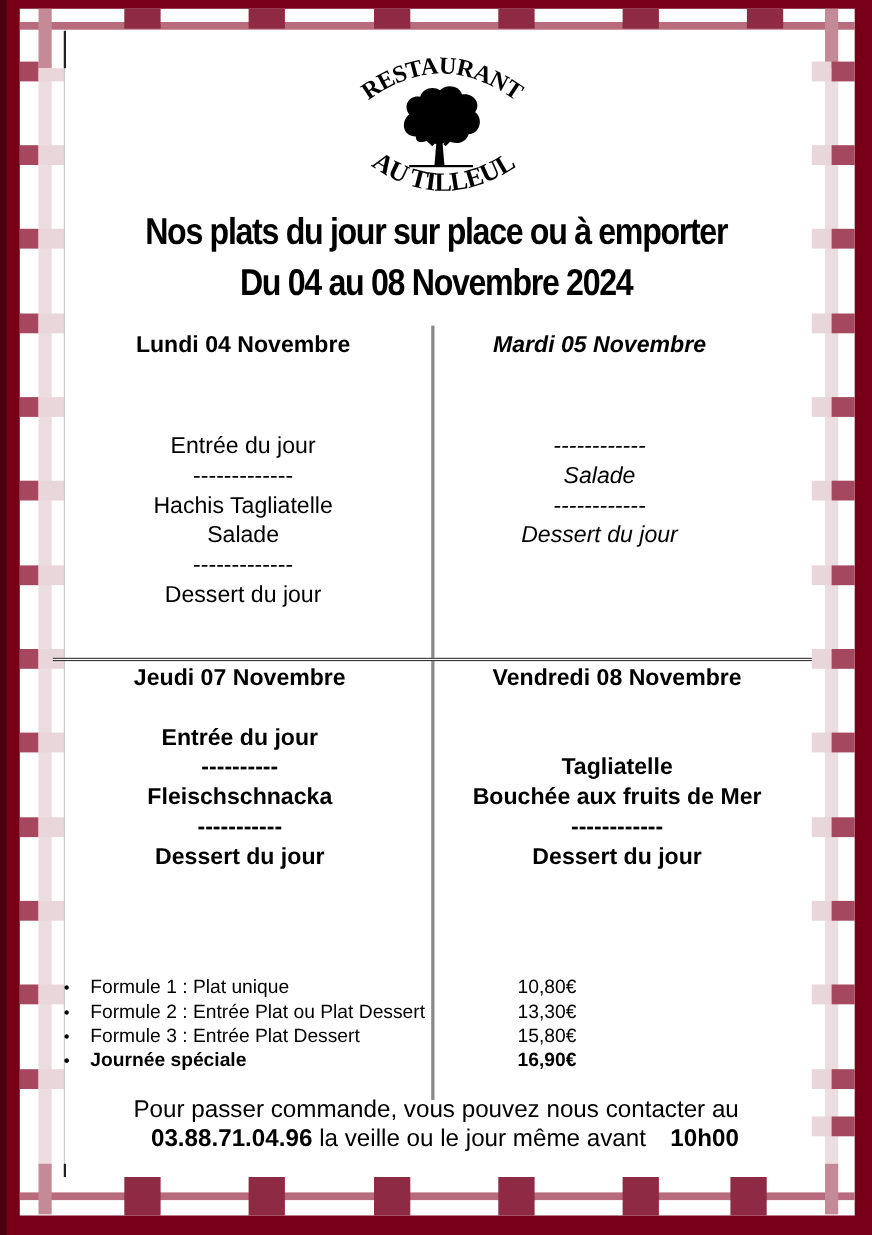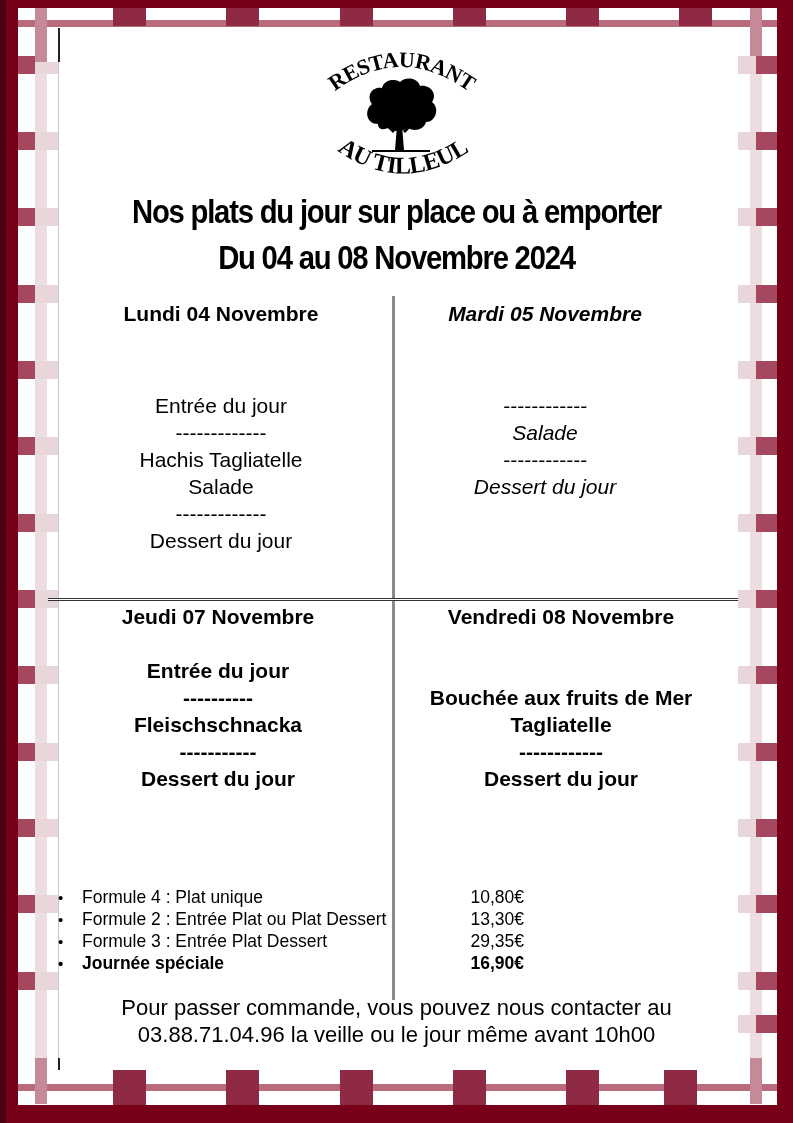--- a/index.html
+++ b/index.html
@@ -69,21 +69,21 @@
     .bullet { width: 24px; padding-left: 0; font-size: 15px; }
     .formula-label { width: 378px; }
     .formula-price { width: 64px; text-align: right; }
     .formula-row.special { font-weight: bold; }
 
     
     .contact {
       position: absolute; left: 0; width: 793px; top: 994px; text-align: center;
       font-size: 22px; line-height: 27px;
     }
-    .contact b { font-weight: normal; }
+    .contact b { font-weight: bold; margin-left: 16px; }
   </style>
 </head>
 <body>
 
 <div class="frame-outer"></div>
 
 <div class="band-h" style="left:18px; top:20px; width:759px;"></div>
 
 <div class="band-h" style="left:18px; top:1084px; width:759px;"></div>
 
@@ -223,41 +223,41 @@
   <div class="dish">Entrée du jour</div>
   <div class="sep" style="font-weight:bold">----------</div>
   <div class="dish">Fleischschnacka</div>
   <div class="sep" style="font-weight:bold">-----------</div>
   <div class="dish">Dessert du jour</div>
 </div>
 
 <div class="cell cell-vendredi bold">
   <div class="day-title">Vendredi 08 Novembre</div>
   <div style="height:53px"></div>
+  <div class="dish">Tagliatelle</div>
   <div class="dish">Bouchée aux fruits de Mer</div>
-  <div class="dish">Tagliatelle</div>
   <div class="sep" style="font-weight:bold">------------</div>
   <div class="dish">Dessert du jour</div>
 </div>
 
 <div class="formulas">
   <div class="formula-row">
     <span class="bullet">•</span>
-    <span class="formula-label">Formule 4 : Plat unique</span>
+    <span class="formula-label">Formule 1 : Plat unique</span>
     <span class="formula-price">10,80€</span>
   </div>
   <div class="formula-row">
     <span class="bullet">•</span>
     <span class="formula-label">Formule 2 : Entrée Plat ou Plat Dessert</span>
     <span class="formula-price">13,30€</span>
   </div>
   <div class="formula-row">
     <span class="bullet">•</span>
     <span class="formula-label">Formule 3 : Entrée Plat Dessert</span>
-    <span class="formula-price">29,35€</span>
+    <span class="formula-price">15,80€</span>
   </div>
   <div class="formula-row special">
     <span class="bullet">•</span>
     <span class="formula-label">Journée spéciale</span>
     <span class="formula-price">16,90€</span>
   </div>
 </div>
 
 <div class="contact">
   <div>Pour passer commande, vous pouvez nous contacter au</div>

